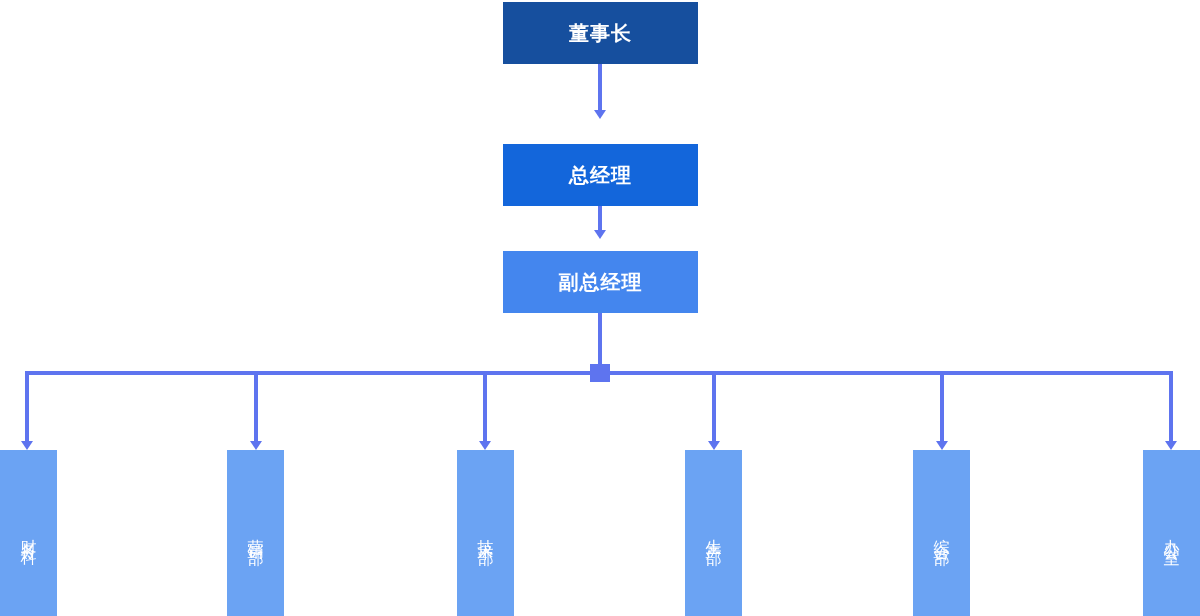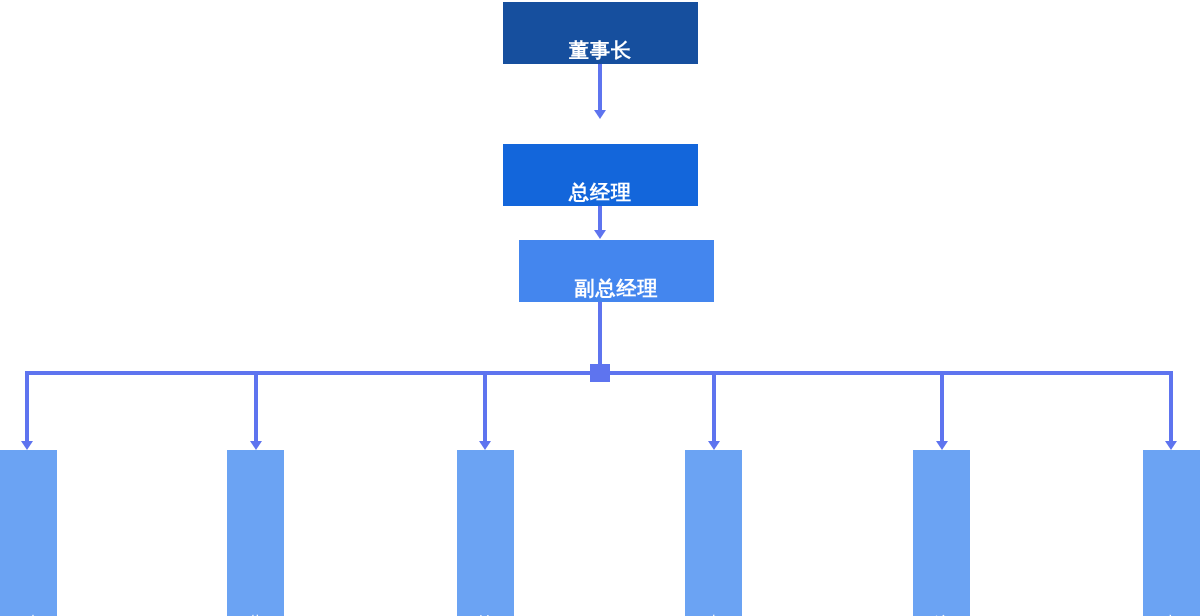--- a/index.html
+++ b/index.html
@@ -28,36 +28,36 @@
     stroke-width: 4;
     fill: none;
   }
   .c-fill {
     fill: var(--color-connector, #5e74ef);
     stroke: none;
   }
   .node {
     position: absolute;
     display: flex;
-    align-items: flex-end;
+    align-items: center;
     justify-content: center;
     color: var(--color-text, #ffffff);
     box-sizing: border-box;
   }
   .level {
     left: 503px;
     width: 195px;
     height: 62px;
     font-size: 20px;
     font-weight: 700;
     letter-spacing: 1px;
   }
   .level-chairman { top: 2px;   background: var(--color-chairman, #164f9e); }
   .level-gm       { top: 120px; background: var(--color-general-manager, #1366db); margin-top: 24px; }
-  .level-dgm      { top: 240px; background: var(--color-deputy-general-manager, #4486ee); margin-left: 16px; }
+  .level-dgm      { top: 251px; background: var(--color-deputy-general-manager, #4486ee); }
   .dept {
     top: 450px;
     width: 57px;
     height: 166px;
     background: var(--color-department, #6ba3f3);
     font-size: 16px;
     font-weight: 500;
   }
   .dept .v-label {
     writing-mode: vertical-rl;

